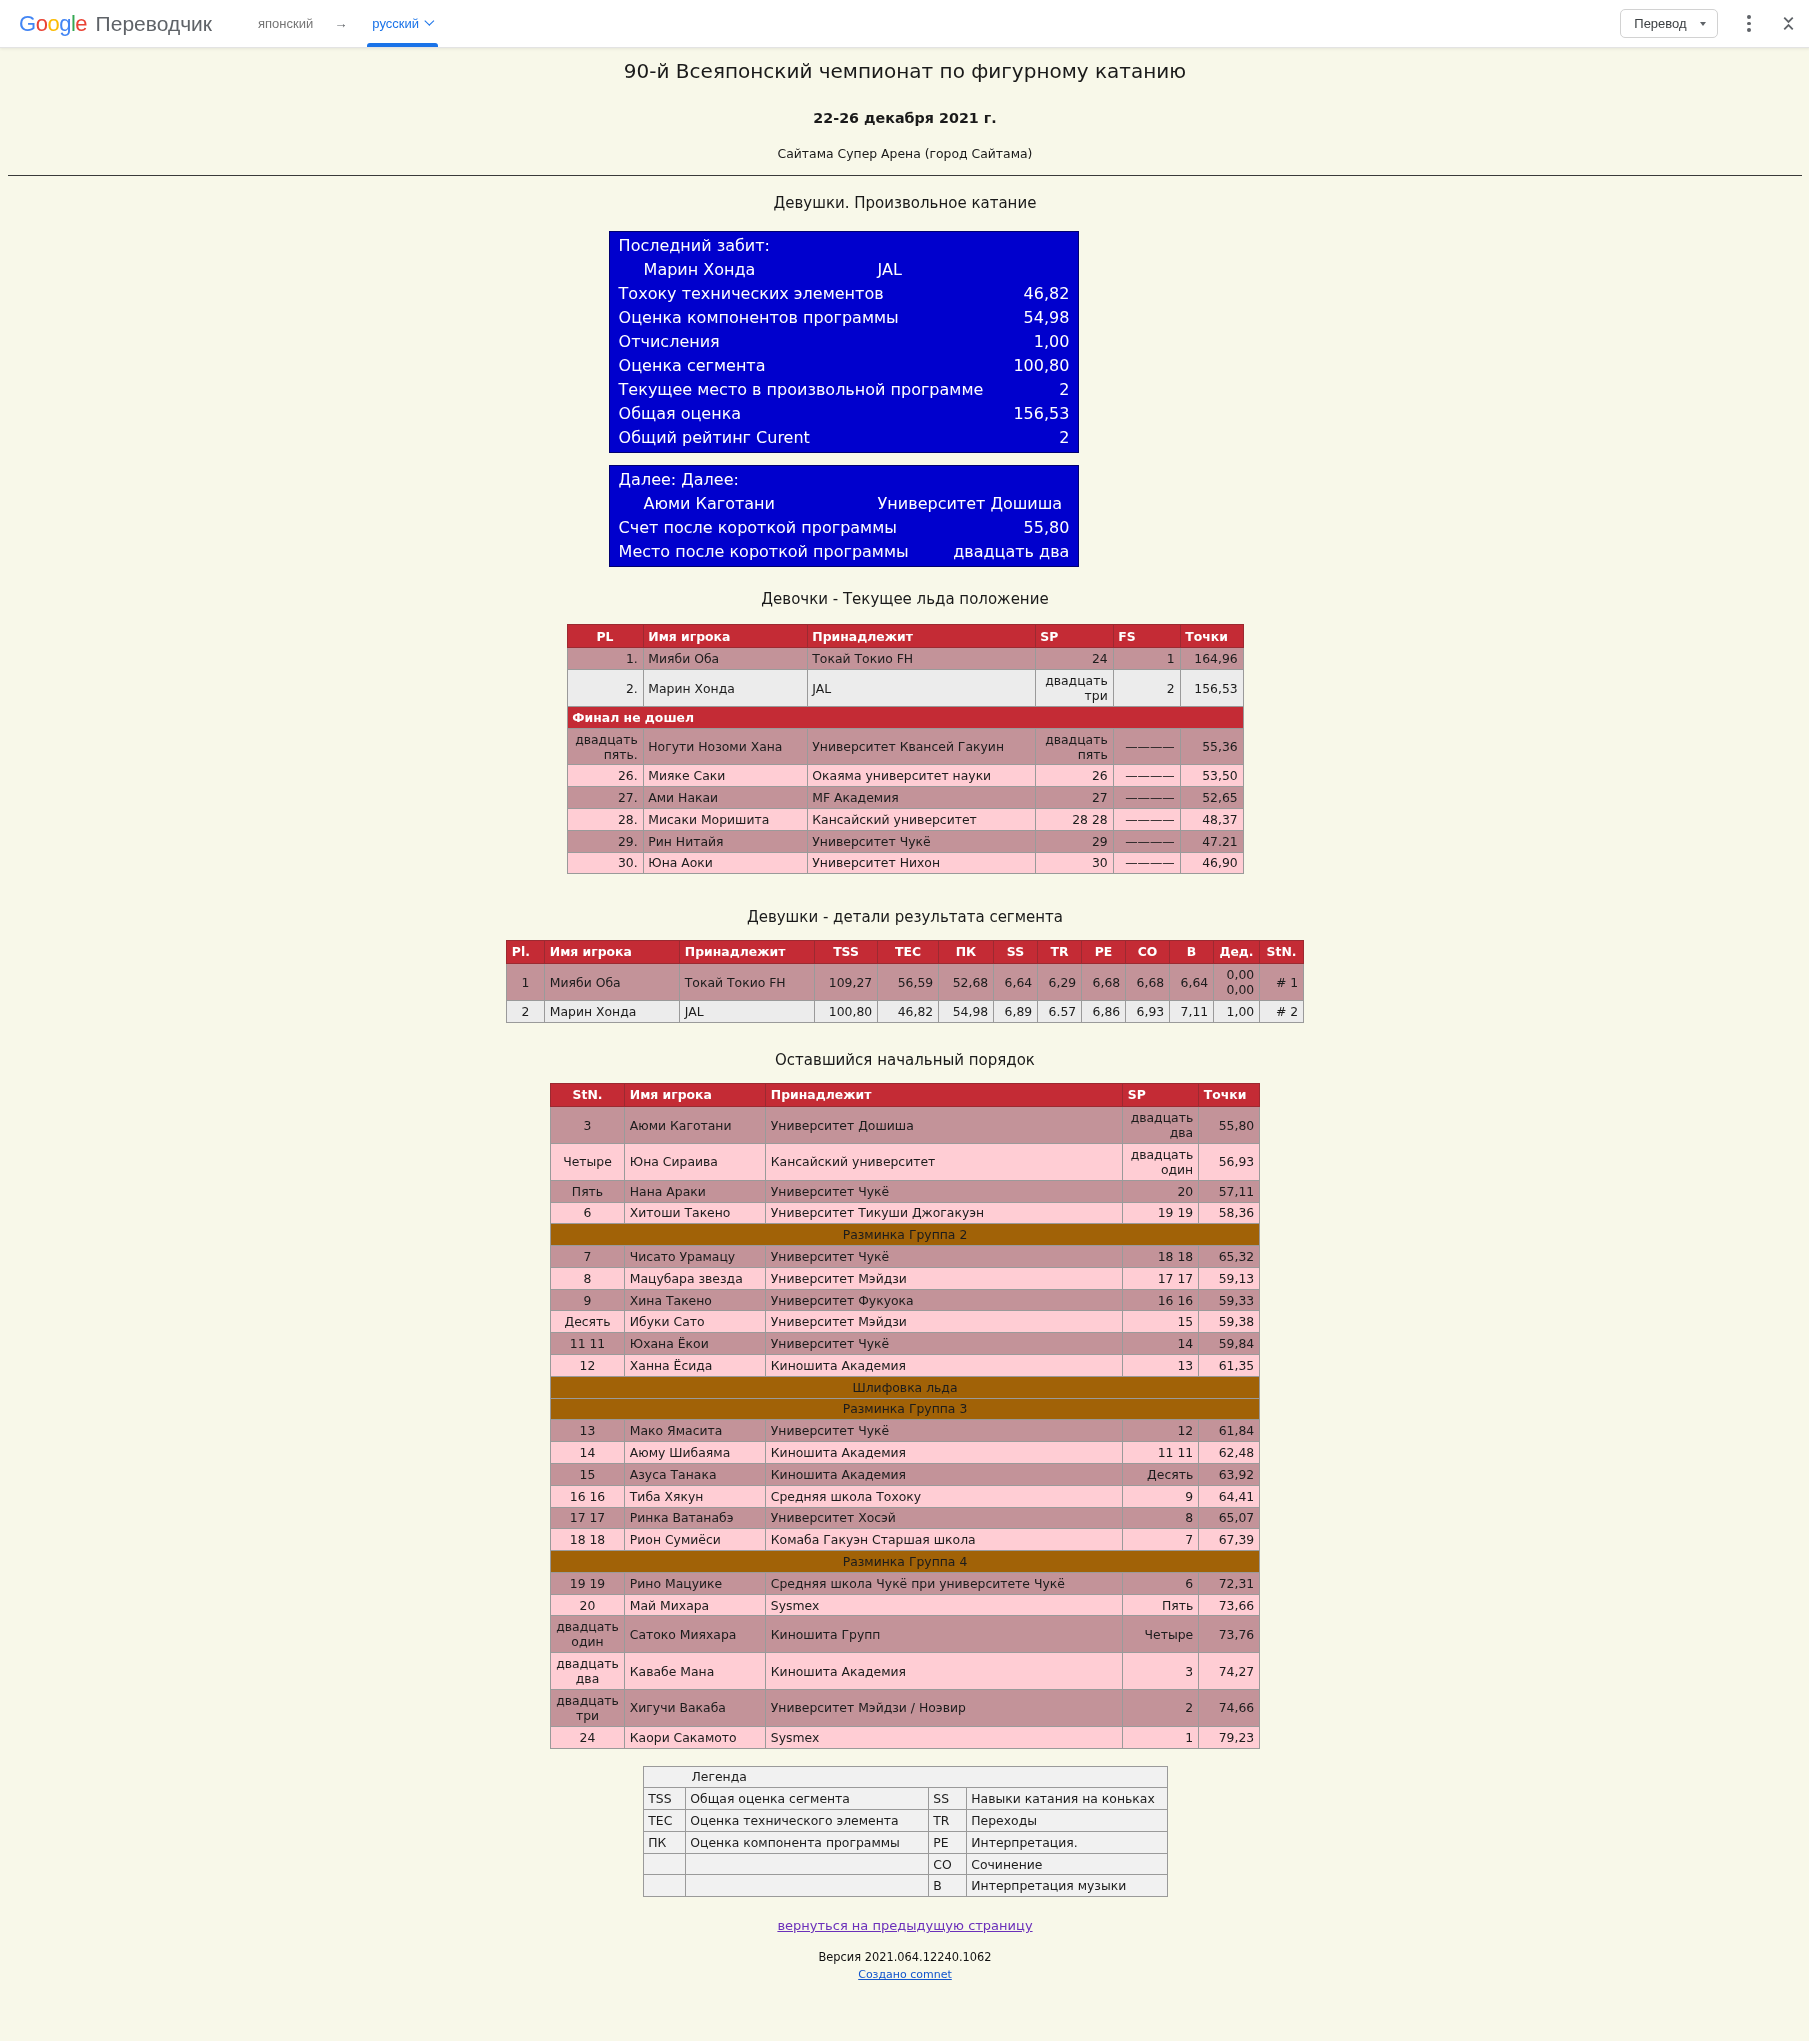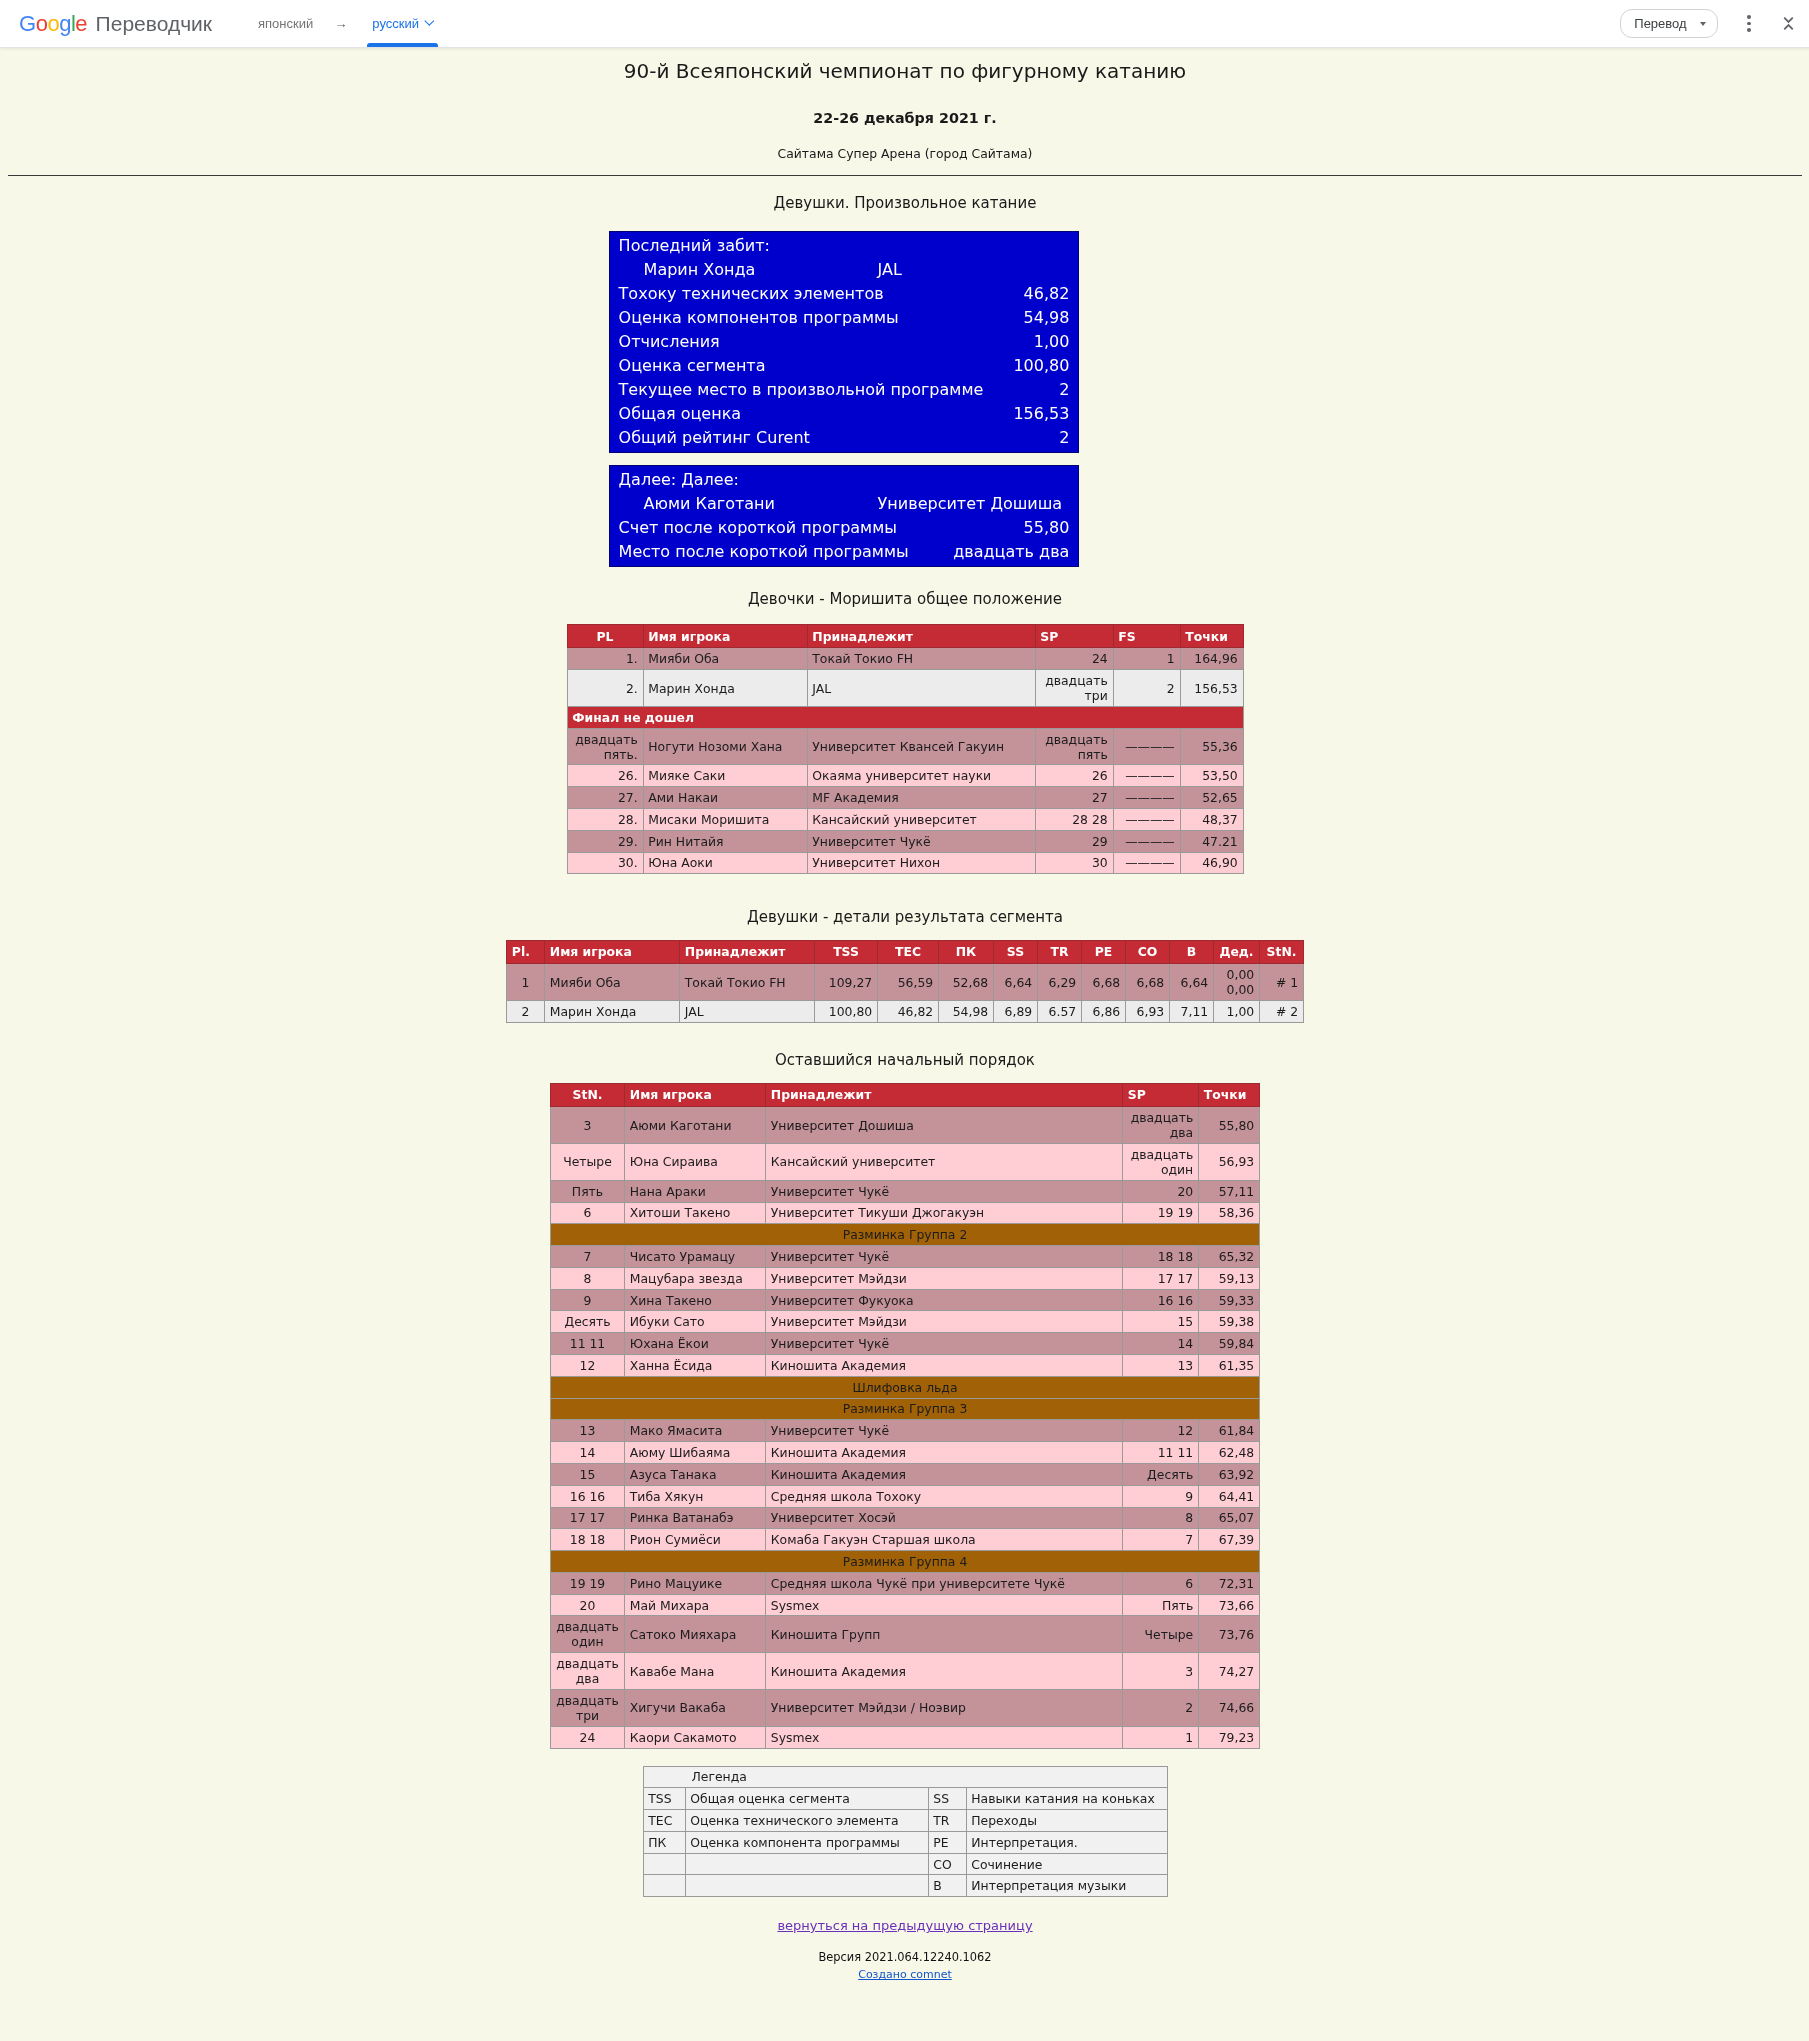--- a/index.html
+++ b/index.html
@@ -33,21 +33,21 @@
     border-right:1.7px solid #1a73e8; border-bottom:1.7px solid #1a73e8;
     transform:rotate(45deg) translate(-1.9px,-1.9px);
   }
   .gt-underline {
     position:absolute; left:-1.9px; right:-1.9px; bottom:0; height:3.8px;
     background:#1a73e8; border-radius:2.9px 2.9px 0 0;
   }
   .gt-right { margin-left:auto; display:flex; align-items:center; gap:25px; }
   .gt-btn {
     display:flex; align-items:center; gap:13.3px;
-    border:1px solid #d2d2d2; border-radius:12px; background:#fff;
+    border:1px solid #d2d2d2; border-radius:5px; background:#fff;
     padding:5.7px 11.4px 5.7px 13.3px; font-size:13px; color:#3c4043; cursor:pointer;
   }
   .caret-down { width:0; height:0; border-left:3.8px solid transparent; border-right:3.8px solid transparent; border-top:4.8px solid #5f6368; }
   .dots { display:flex; flex-direction:column; gap:2.9px; padding:3.8px; cursor:pointer; }
   .dots i { width:3.8px; height:3.8px; border-radius:50%; background:#5f6368; }
   .collapse-btn { cursor:pointer; display:flex; }
   
   .page { padding-top:9.5px; }
   .title { text-align:center; font-size:20px; line-height:27px; }
   .date  { text-align:center; font-size:14.3px; font-weight:bold; margin-top:25px; }
@@ -203,21 +203,21 @@
           <span class="bb-label">Счет после короткой программы</span>
           <span class="bb-value">55,80</span>
         </div>
         <div class="bb-row">
           <span class="bb-label">Место после короткой программы</span>
           <span class="bb-value">двадцать два</span>
         </div>
       </div>
   </section>
 
-  <div class="sec-h h-t1">Девочки - Моришита общее положение</div>
+  <div class="sec-h h-t1">Девочки - Текущее льда положение</div>
   <table class="tbl" id="standings-table">
       <colgroup>
         <col style="width: 76px;">
         <col style="width: 164px;">
         <col style="width: 228px;">
         <col style="width: 78px;">
         <col style="width: 67px;">
         <col style="width: 63px;">
       </colgroup>
       <thead>

